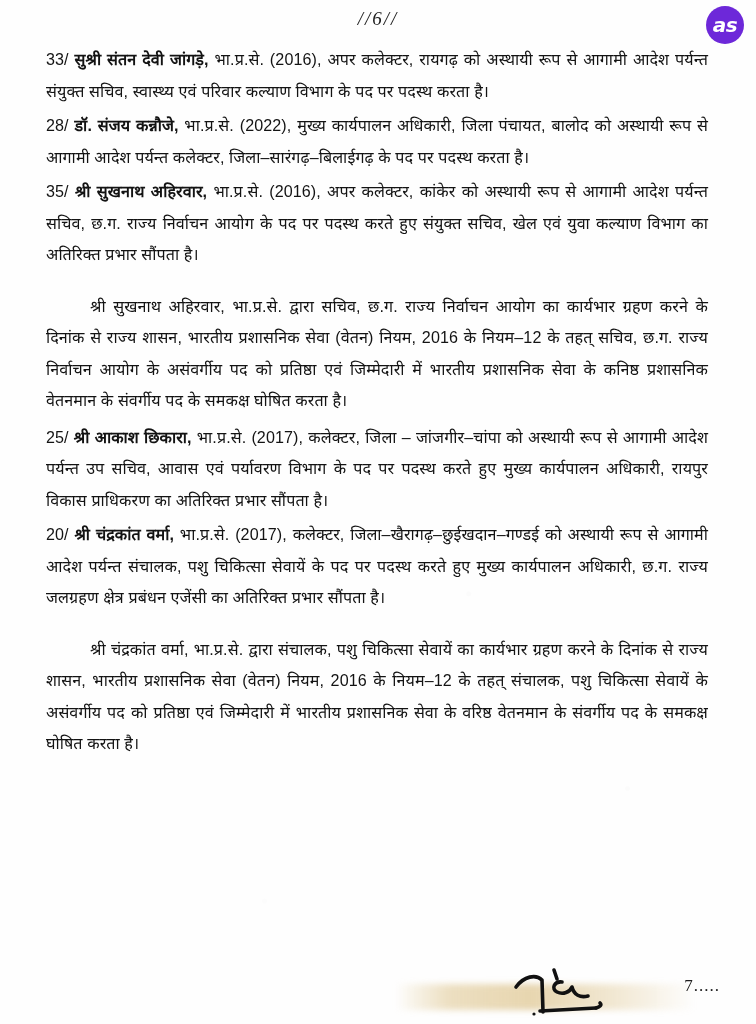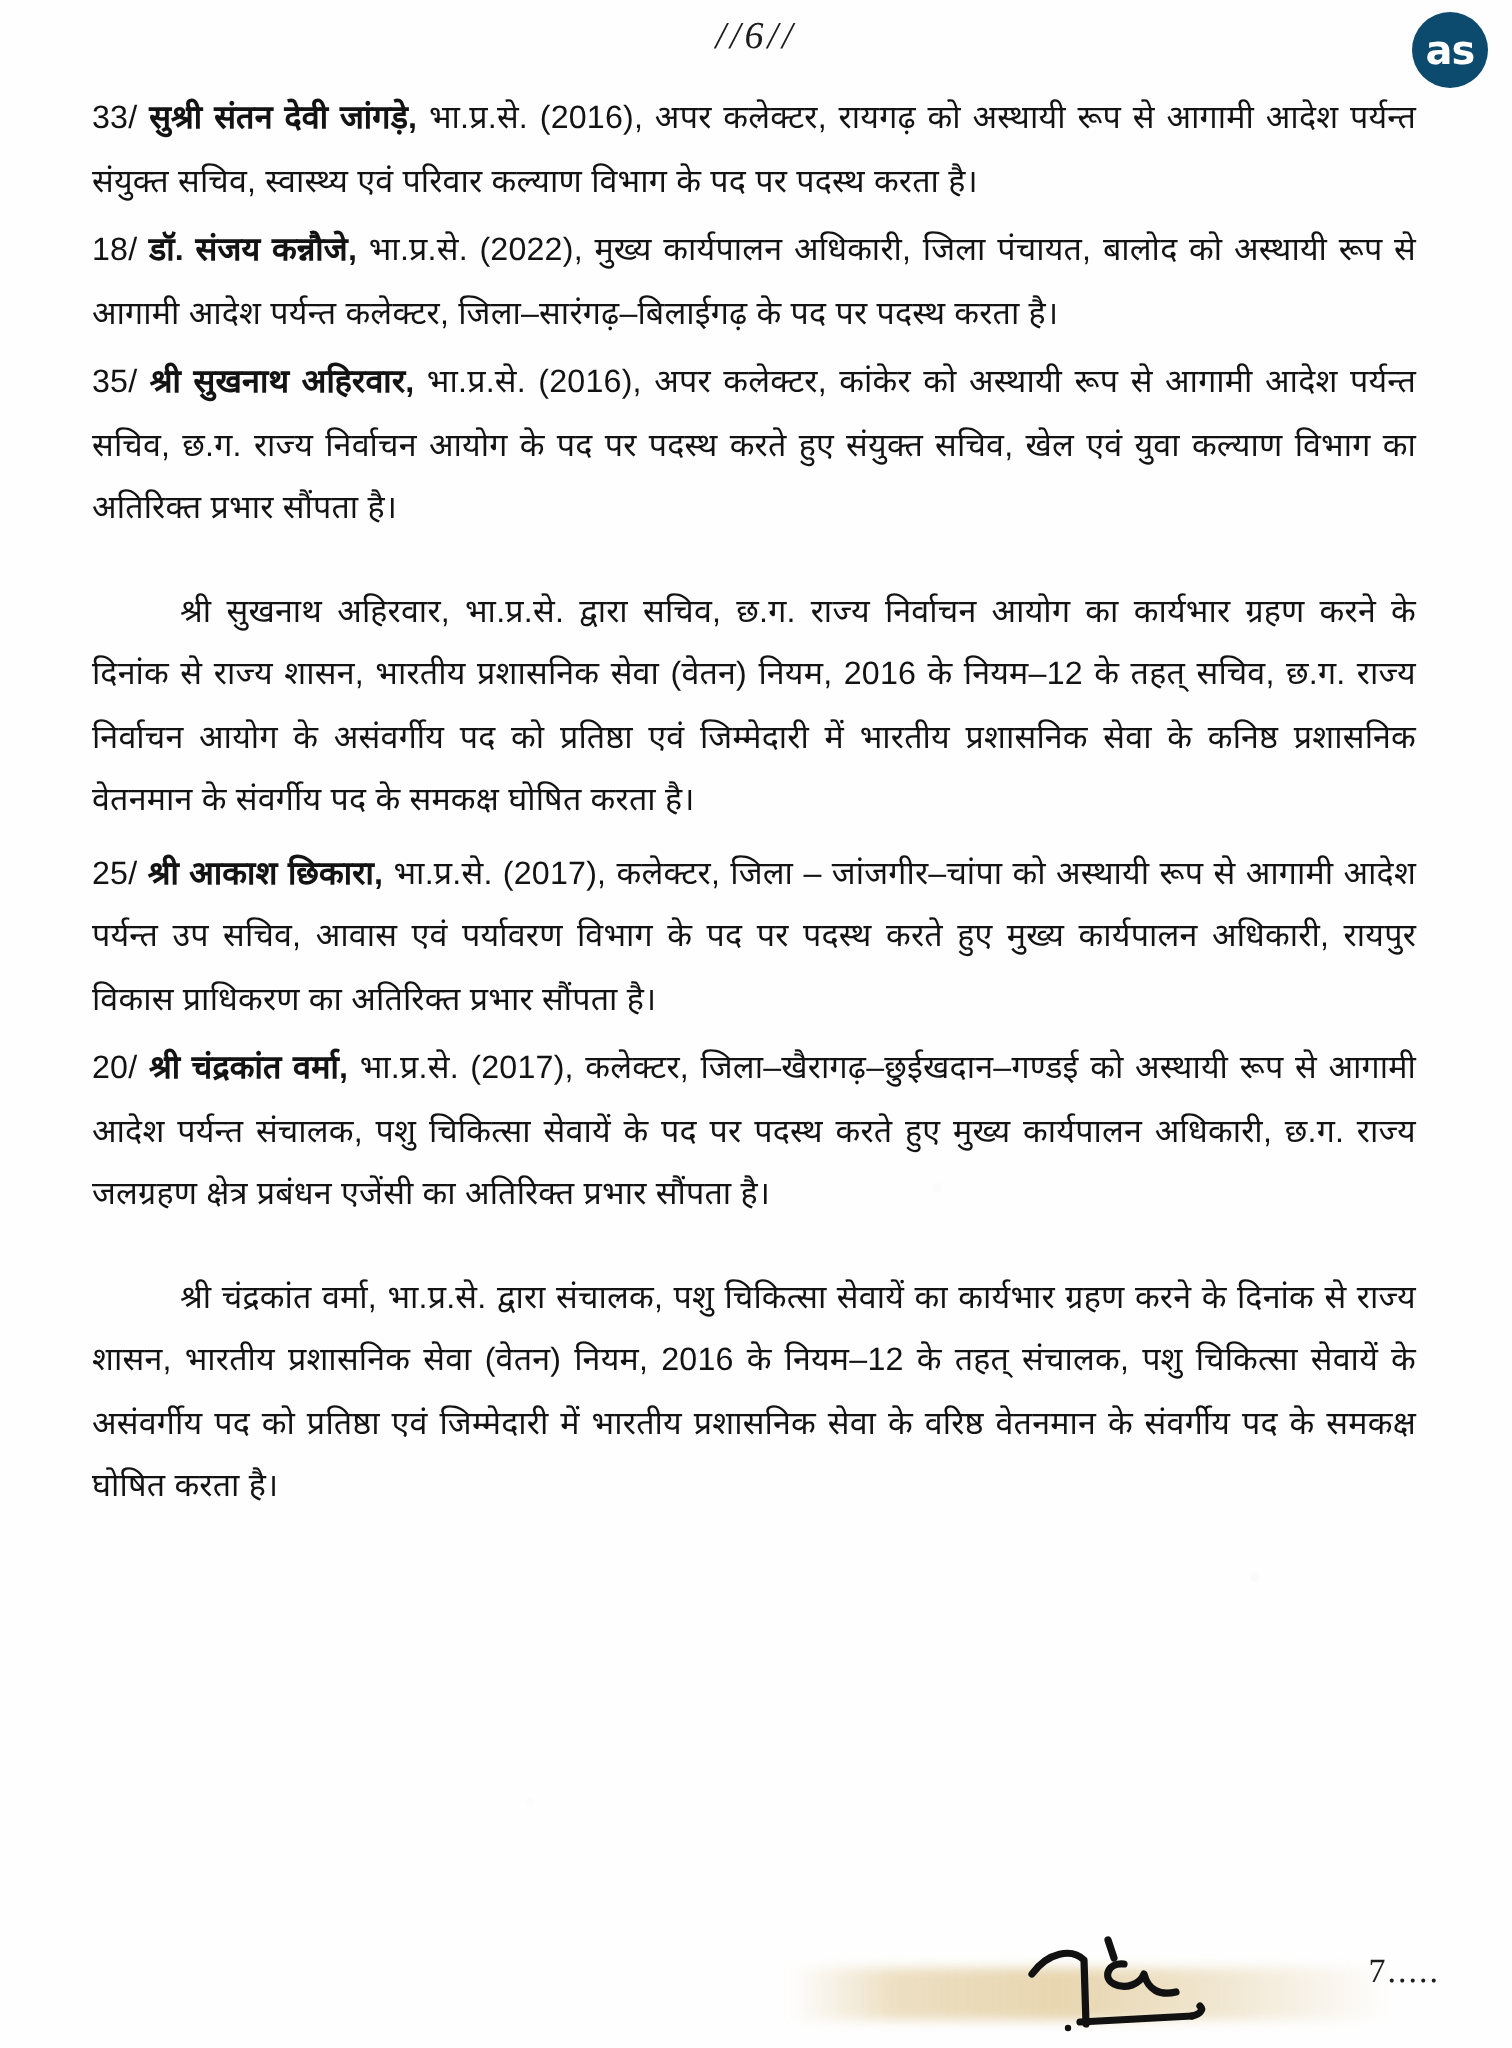--- a/index.html
+++ b/index.html
@@ -138,27 +138,27 @@
     letter-spacing: 1px;
   }
 </style>
 </head>
 <body>
 
 <div class="page">
 
   <div class="header">
     <div class="page-marker">//6//</div>
-    <div class="logo" style="background: #0c4a6e;">as</div>
+    <div class="logo" style="background: #6d28d9; font-style: italic;">as</div>
   </div>
 
   <div class="body-area">
 
   <p class="para item"><span class="num">33/</span>  <span class="nm">सुश्री संतन देवी जांगड़े,</span><span class="txt"> भा.प्र.से. (2016), अपर कलेक्टर, रायगढ़ को अस्थायी रूप से आगामी आदेश पर्यन्त संयुक्त सचिव, स्वास्थ्य एवं परिवार कल्याण विभाग के पद पर पदस्थ करता है।</span></p>
-      <p class="para item"><span class="num">18/</span>  <span class="nm">डॉ. संजय कन्नौजे,</span><span class="txt"> भा.प्र.से. (2022), मुख्य कार्यपालन अधिकारी, जिला पंचायत, बालोद को अस्थायी रूप से आगामी आदेश पर्यन्त कलेक्टर, जिला–सारंगढ़–बिलाईगढ़ के पद पर पदस्थ करता है।</span></p>
+      <p class="para item"><span class="num">28/</span>  <span class="nm">डॉ. संजय कन्नौजे,</span><span class="txt"> भा.प्र.से. (2022), मुख्य कार्यपालन अधिकारी, जिला पंचायत, बालोद को अस्थायी रूप से आगामी आदेश पर्यन्त कलेक्टर, जिला–सारंगढ़–बिलाईगढ़ के पद पर पदस्थ करता है।</span></p>
       <p class="para item"><span class="num">35/</span>  <span class="nm">श्री सुखनाथ अहिरवार,</span><span class="txt"> भा.प्र.से. (2016), अपर कलेक्टर, कांकेर को अस्थायी रूप से आगामी आदेश पर्यन्त सचिव, छ.ग. राज्य निर्वाचन आयोग के पद पर पदस्थ करते हुए संयुक्त सचिव, खेल एवं युवा कल्याण विभाग का अतिरिक्त प्रभार सौंपता है।</span></p>
       <p class="para note"><span class="txt">श्री सुखनाथ अहिरवार, भा.प्र.से. द्वारा सचिव, छ.ग. राज्य निर्वाचन आयोग का कार्यभार ग्रहण करने के दिनांक से राज्य शासन, भारतीय प्रशासनिक सेवा (वेतन) नियम, 2016 के नियम–12 के तहत् सचिव, छ.ग. राज्य निर्वाचन आयोग के असंवर्गीय पद को प्रतिष्ठा एवं जिम्मेदारी में भारतीय प्रशासनिक सेवा के कनिष्ठ प्रशासनिक वेतनमान के संवर्गीय पद के समकक्ष घोषित करता है।</span></p>
       <p class="para item"><span class="num">25/</span>  <span class="nm">श्री आकाश छिकारा,</span><span class="txt"> भा.प्र.से. (2017), कलेक्टर, जिला – जांजगीर–चांपा को अस्थायी रूप से आगामी आदेश पर्यन्त उप सचिव, आवास एवं पर्यावरण विभाग के पद पर पदस्थ करते हुए मुख्य कार्यपालन अधिकारी, रायपुर विकास प्राधिकरण का अतिरिक्त प्रभार सौंपता है।</span></p>
       <p class="para item"><span class="num">20/</span>  <span class="nm">श्री चंद्रकांत वर्मा,</span><span class="txt"> भा.प्र.से. (2017), कलेक्टर, जिला–खैरागढ़–छुईखदान–गण्डई को अस्थायी रूप से आगामी आदेश पर्यन्त संचालक, पशु चिकित्सा सेवायें के पद पर पदस्थ करते हुए मुख्य कार्यपालन अधिकारी, छ.ग. राज्य जलग्रहण क्षेत्र प्रबंधन एजेंसी का अतिरिक्त प्रभार सौंपता है।</span></p>
       <p class="para note"><span class="txt">श्री चंद्रकांत वर्मा, भा.प्र.से. द्वारा संचालक, पशु चिकित्सा सेवायें का कार्यभार ग्रहण करने के दिनांक से राज्य शासन, भारतीय प्रशासनिक सेवा (वेतन) नियम, 2016 के नियम–12 के तहत् संचालक, पशु चिकित्सा सेवायें के असंवर्गीय पद को प्रतिष्ठा एवं जिम्मेदारी में भारतीय प्रशासनिक सेवा के वरिष्ठ वेतनमान के संवर्गीय पद के समकक्ष घोषित करता है।</span></p>
     </div>
 
   <div class="footer">
     <div class="smudge"></div>
     <div class="signature">

